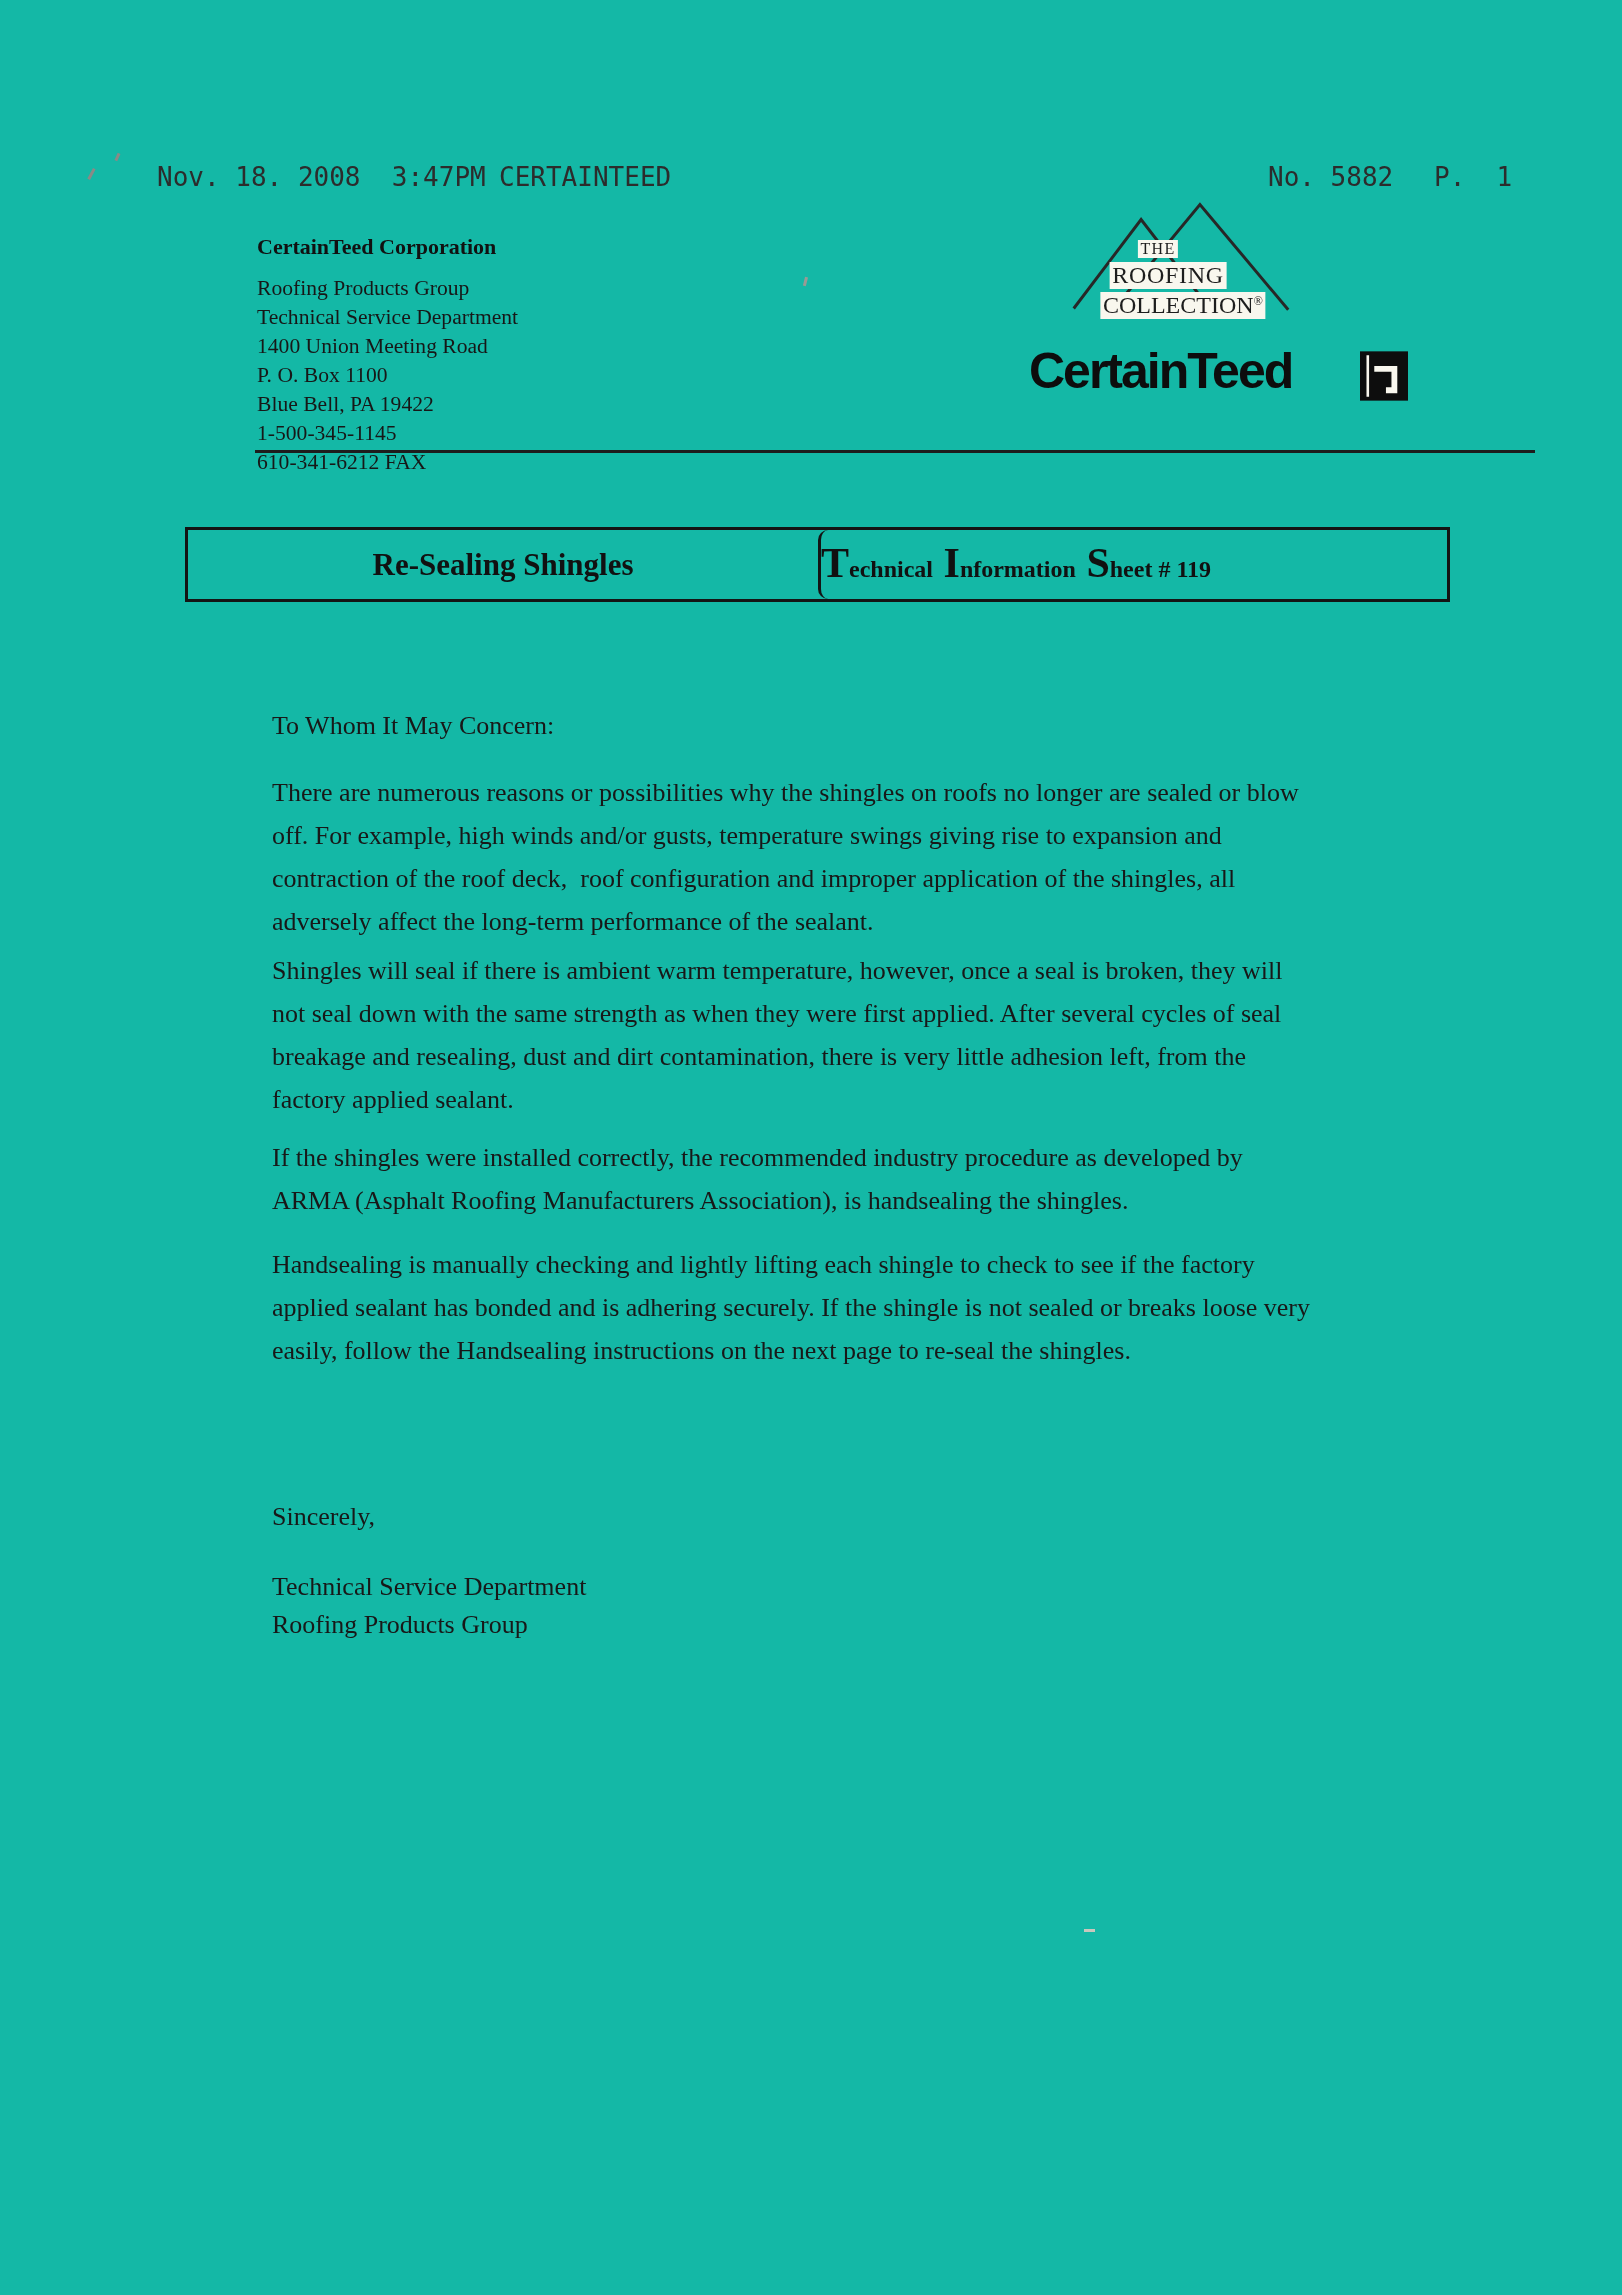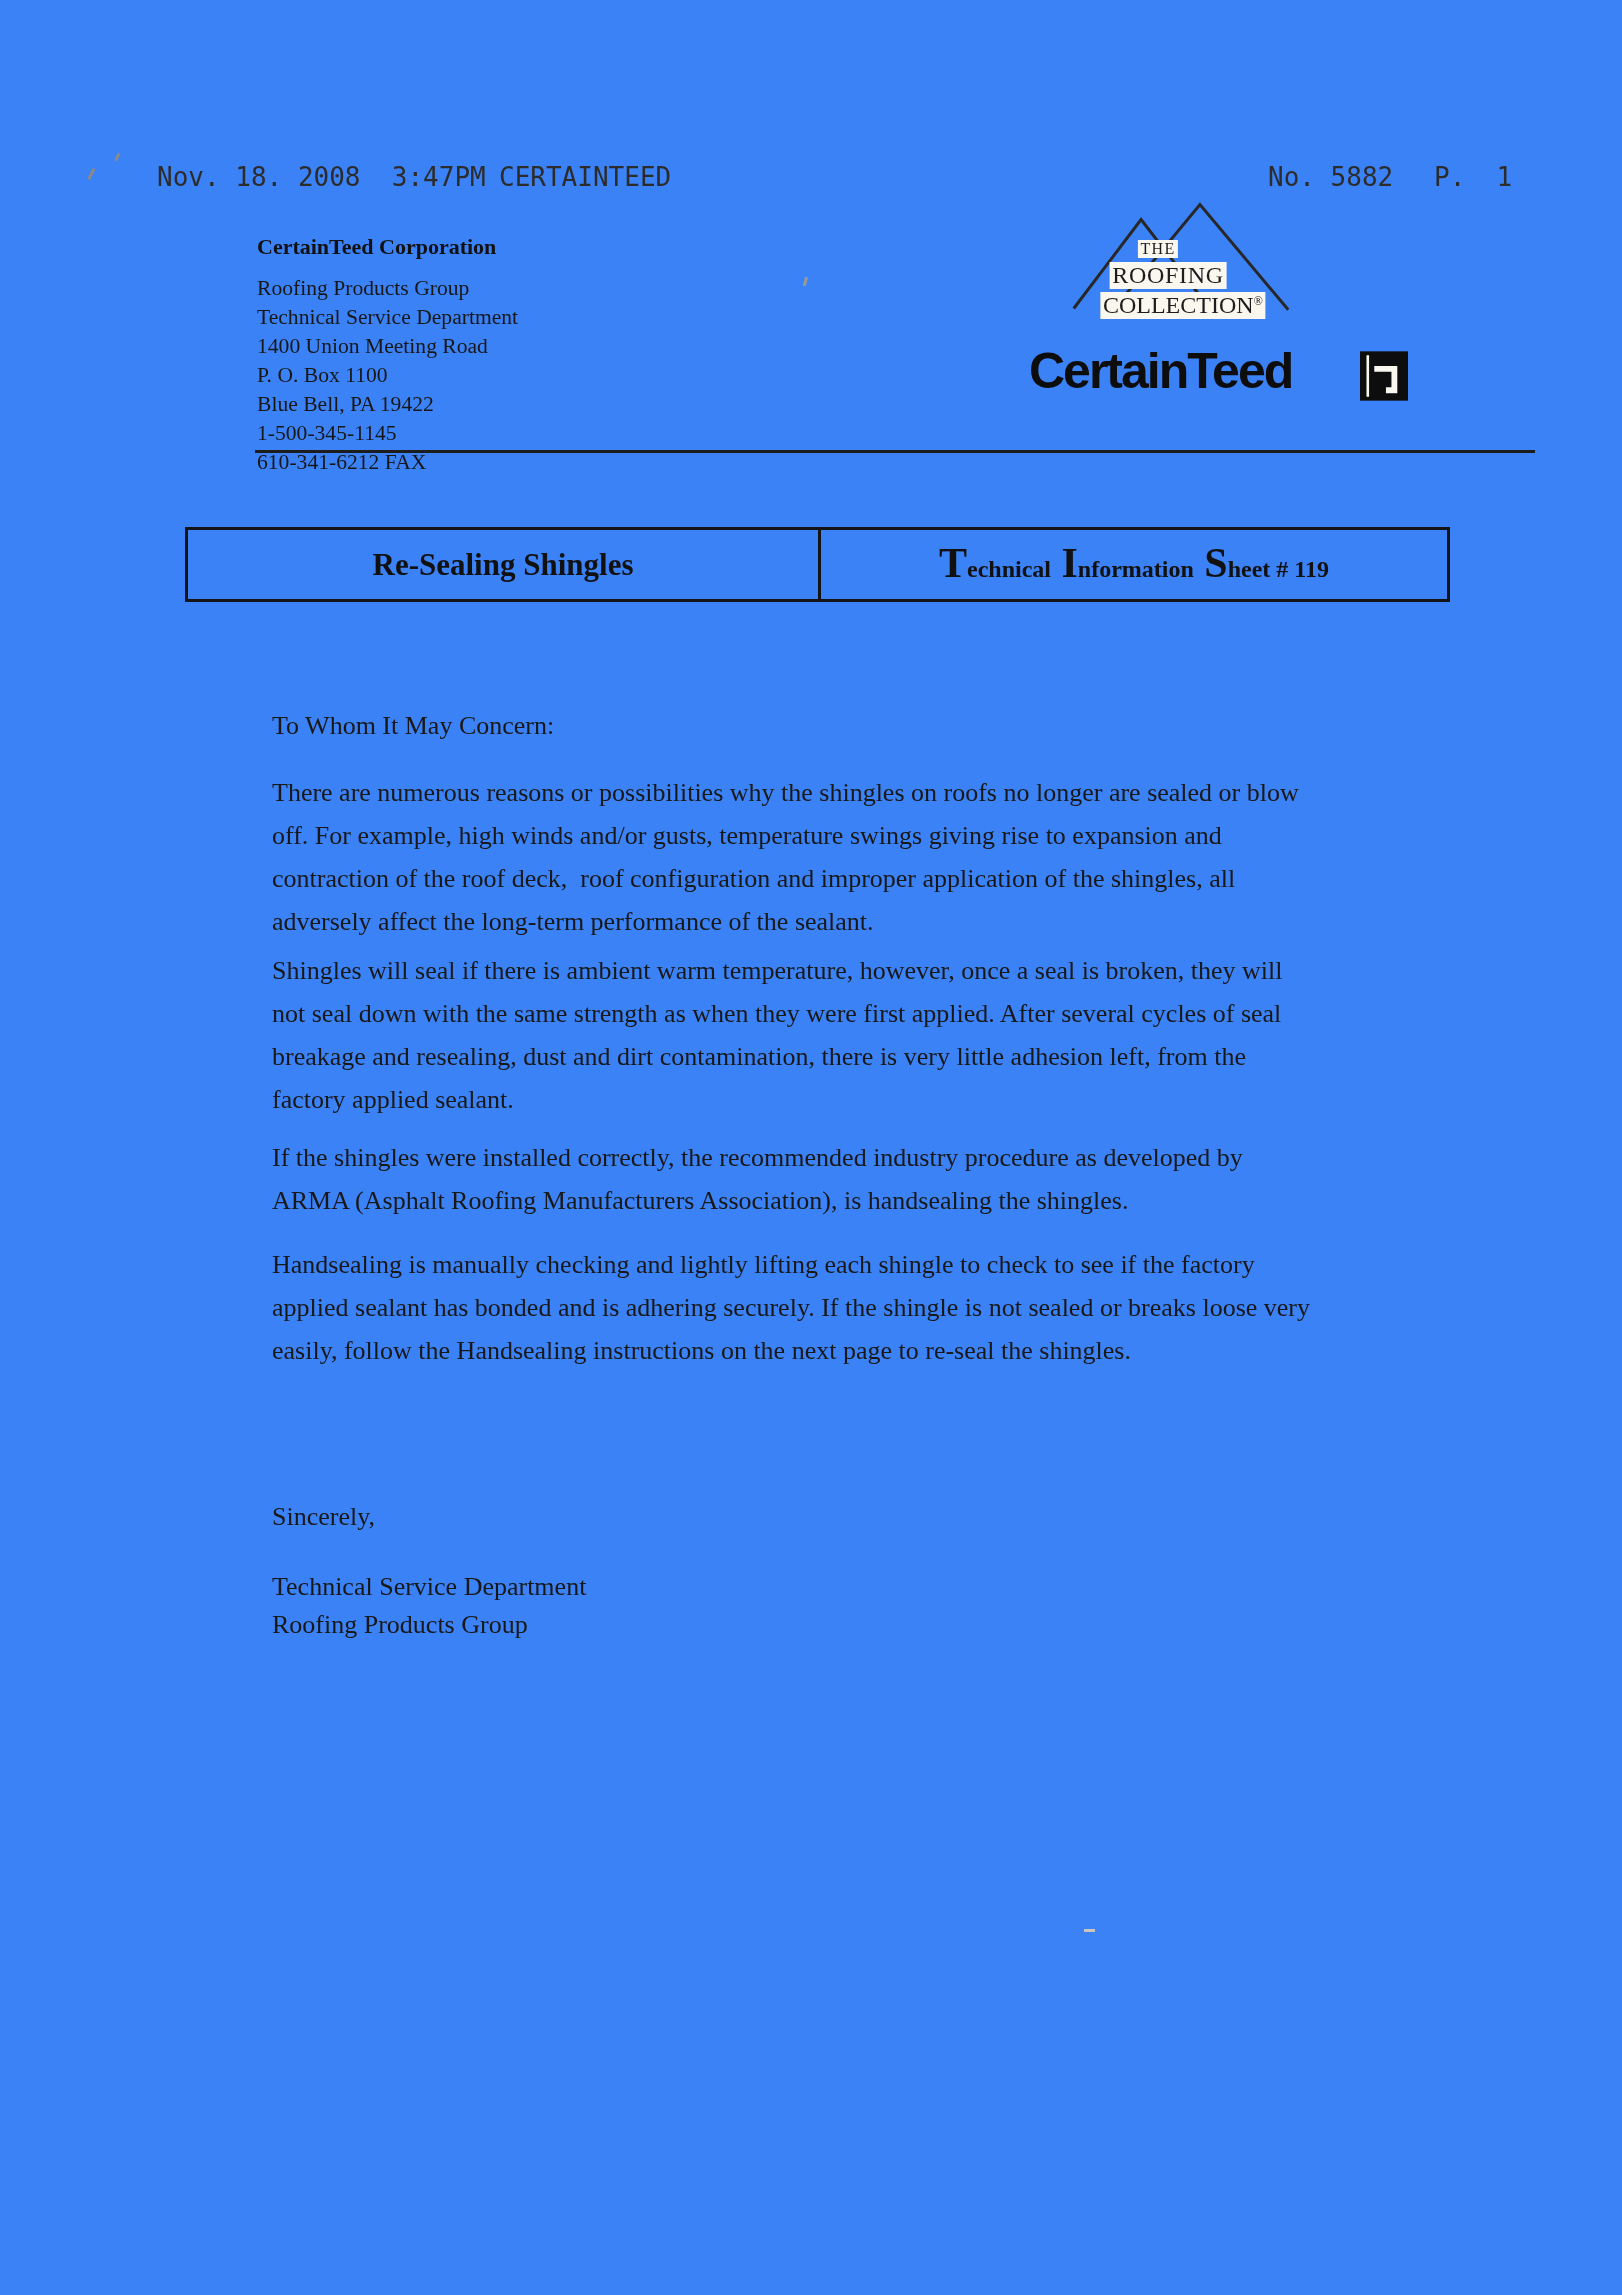--- a/index.html
+++ b/index.html
@@ -1,19 +1,19 @@
 <!DOCTYPE html>
 <html style="font-size:10.5px"><head>
 <meta charset="utf-8">
 <style>
   html,body{margin:0;padding:0;background:#e8e6df;}
   .page{
     position:relative;
     width:1622px;height:2295px;
-    background:#3b82f6;
+    background:#14b8a6;
     font-family:"Liberation Serif", serif;
     color:#161616;
     overflow:hidden;
   }
   
   .fax-header span{
     position:absolute;
     font-family:"DejaVu Sans Mono", monospace;
     font-size:26px;
     color:#2c2c2c;
@@ -61,22 +61,22 @@
   .title-box{
     position:absolute;left:185px;top:527px;width:1265px;height:75px;
     border:3.3px solid #141414;display:flex;box-sizing:border-box;
   }
   .title-left{
     width:630px;display:flex;align-items:center;justify-content:center;
     font-size:31px;font-weight:bold;color:#111;
   }
   .title-right{
     flex:1;border-left:3.3px solid #141414;
-    display:flex;align-items:baseline;justify-content:center;
-    font-weight:bold;color:#111;padding-top:5.2px;
+    display:flex;align-items:baseline;justify-content:flex-start;
+    font-weight:bold;color:#111;padding-top:5.2px;border-radius:10px;
   }
   .title-right .seg{margin-right:10.5px;white-space:pre;}
   .title-right .seg:last-child{margin-right:0;}
   .big-init{font-size:42px;line-height:56px;}
   .seg-rest{font-size:24px;}
   
   .body-text{position:absolute;left:272px;width:1047px;
     font-size:26px;line-height:43px;color:#181818;white-space:pre-wrap;}
   .salutation{top:704px;}
   .para1{top:771px;}

